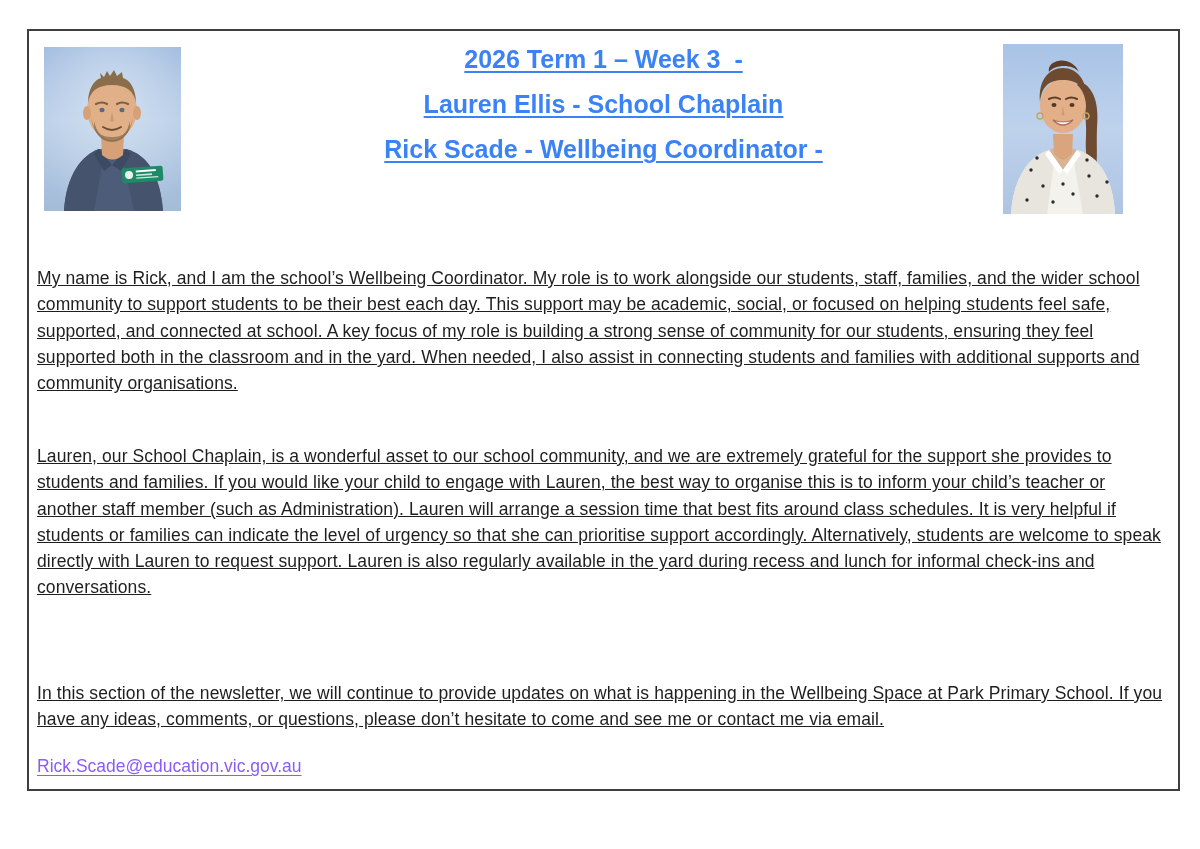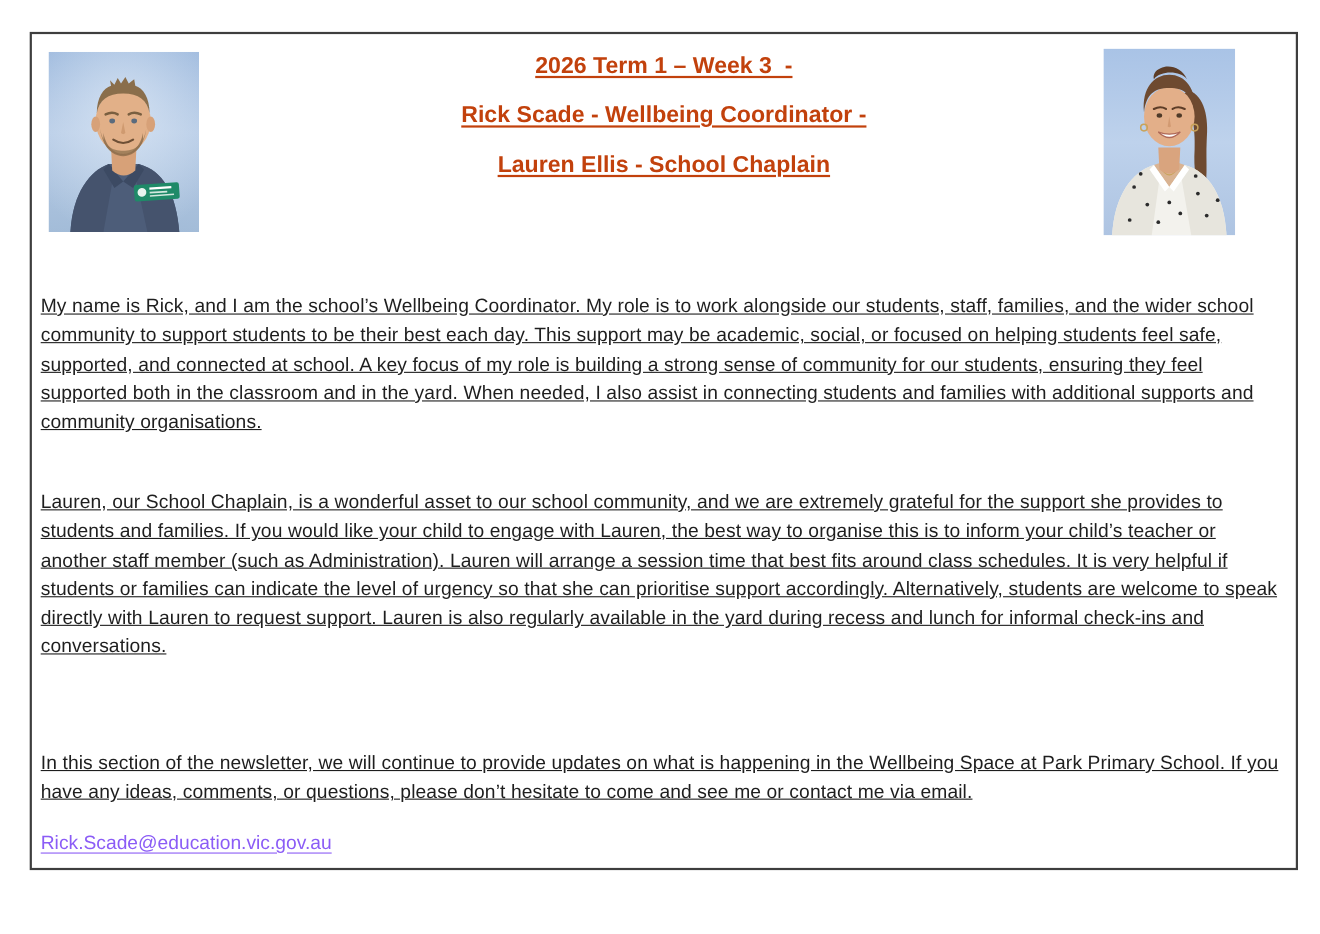--- a/index.html
+++ b/index.html
@@ -27,24 +27,24 @@
     right: 55px; top: 13px;
     width: 120px; height: 170px;
   }
   .photo svg { display: block; width: 100%; height: 100%; }
   .title-block {
     position: absolute;
     left: 0; right: 0; top: 6px;
     text-align: center;
   }
   .title-line {
-    font-size: 21px;
+    font-size: 25px;
     font-weight: bold;
     line-height: 45px;
-    color: #c2410c;
+    color: #3b82f6;
     text-decoration: underline;
     text-underline-offset: 3px;
     text-decoration-thickness: 2px;
     white-space: pre;
   }
   .para {
     position: absolute;
     left: 8px; right: 12px;
     font-size: 17.5px;
     line-height: 26.3px;
@@ -179,22 +179,22 @@
       <ellipse cx="69" cy="61" rx="2.5" ry="2" fill="#4f3a28"></ellipse>
 
       <path d="M60,62 L58.5,71 Q60,72.5 61.5,71 Z" fill="#d29a72"></path>
 
       <path d="M50,76 Q60,86 70,76 Q60,80 50,76 Z" fill="#ffffff" stroke="#b06a58" stroke-width="1.2"></path>
     </svg>
   </div>
 
   <div class="title-block">
     <div class="title-line">2026 Term 1 – Week 3  -</div>
+    <div class="title-line">Lauren Ellis - School Chaplain</div>
     <div class="title-line">Rick Scade - Wellbeing Coordinator -</div>
-    <div class="title-line">Lauren Ellis - School Chaplain</div>
   </div>
 
   <p class="para para-1">My name is Rick, and I am the school’s Wellbeing Coordinator. My role is to work alongside our students, staff, families, and the wider school community to support students to be their best each day. This support may be academic, social, or focused on helping students feel safe, supported, and connected at school. A key focus of my role is building a strong sense of community for our students, ensuring they feel supported both in the classroom and in the yard. When needed, I also assist in connecting students and families with additional supports and community organisations.</p>
   <p class="para para-2">Lauren, our School Chaplain, is a wonderful asset to our school community, and we are extremely grateful for the support she provides to students and families. If you would like your child to engage with Lauren, the best way to organise this is to inform your child’s teacher or another staff member (such as Administration). Lauren will arrange a session time that best fits around class schedules. It is very helpful if students or families can indicate the level of urgency so that she can prioritise support accordingly. Alternatively, students are welcome to speak directly with Lauren to request support. Lauren is also regularly available in the yard during recess and lunch for informal check-ins and conversations.</p>
   <p class="para para-3">In this section of the newsletter, we will continue to provide updates on what is happening in the Wellbeing Space at Park Primary School. If you have any ideas, comments, or questions, please don’t hesitate to come and see me or contact me via email.</p>
 
   <div class="email-row">
     <a class="email-link">Rick.Scade@education.vic.gov.au</a>
   </div>
 

